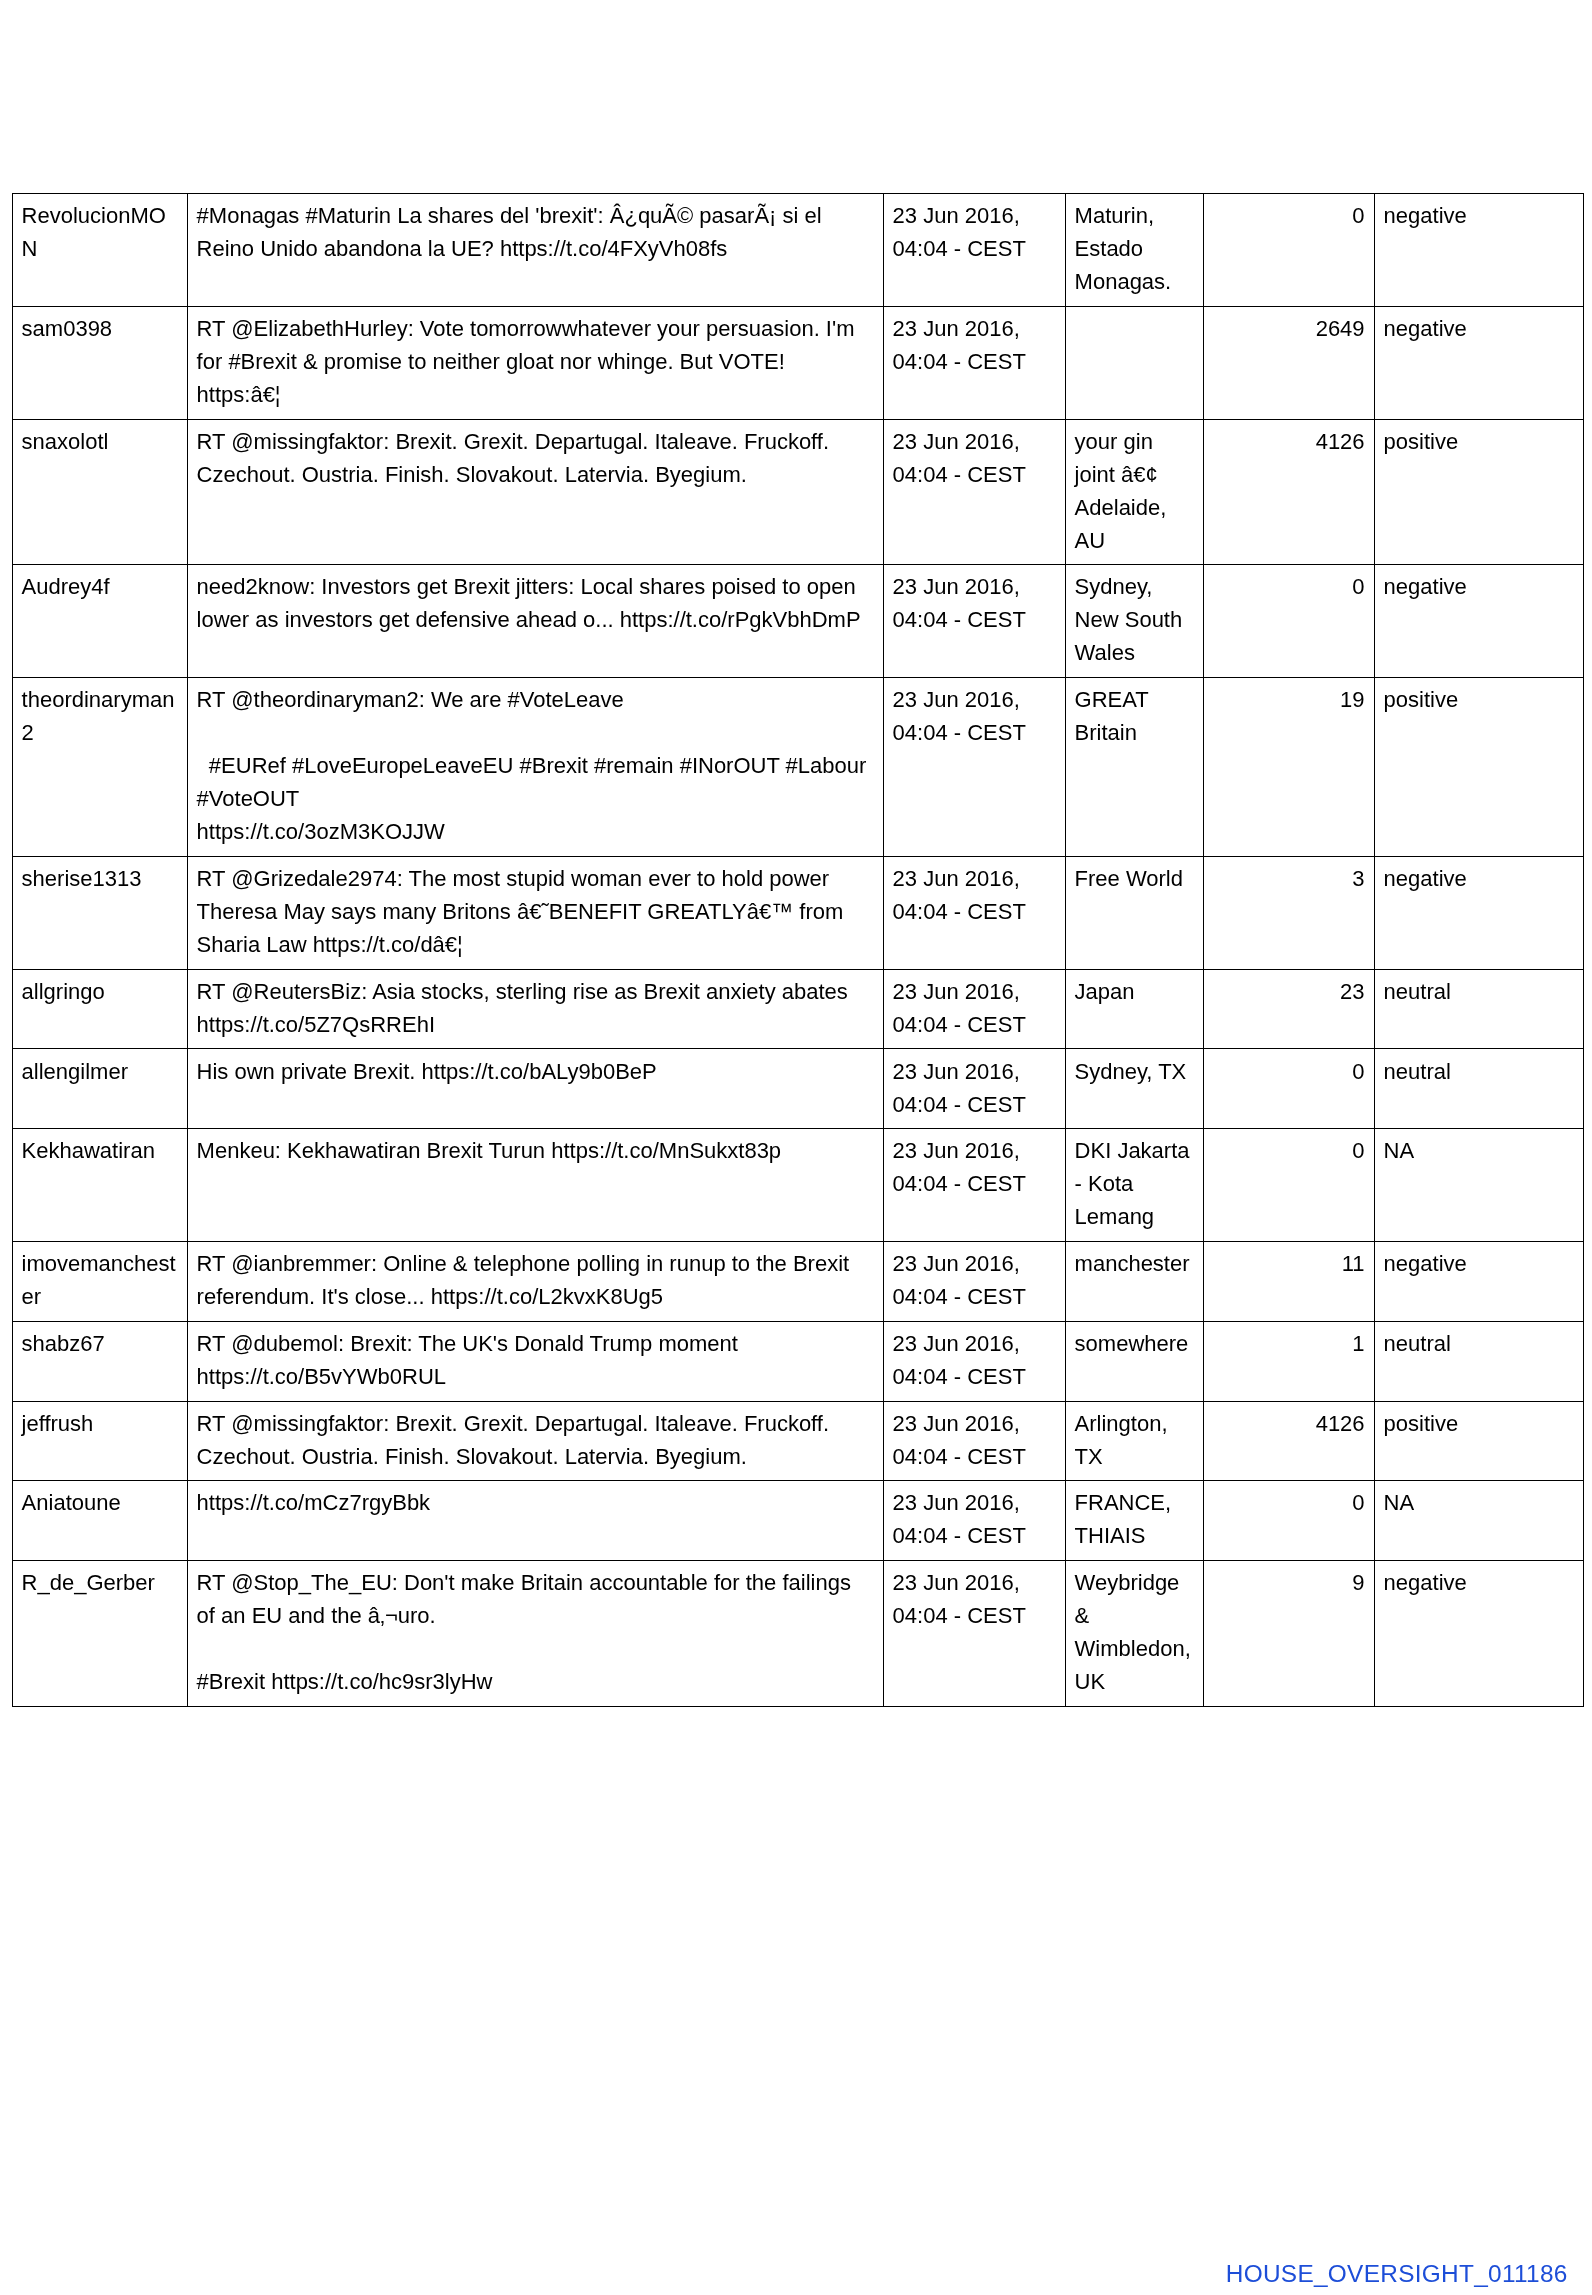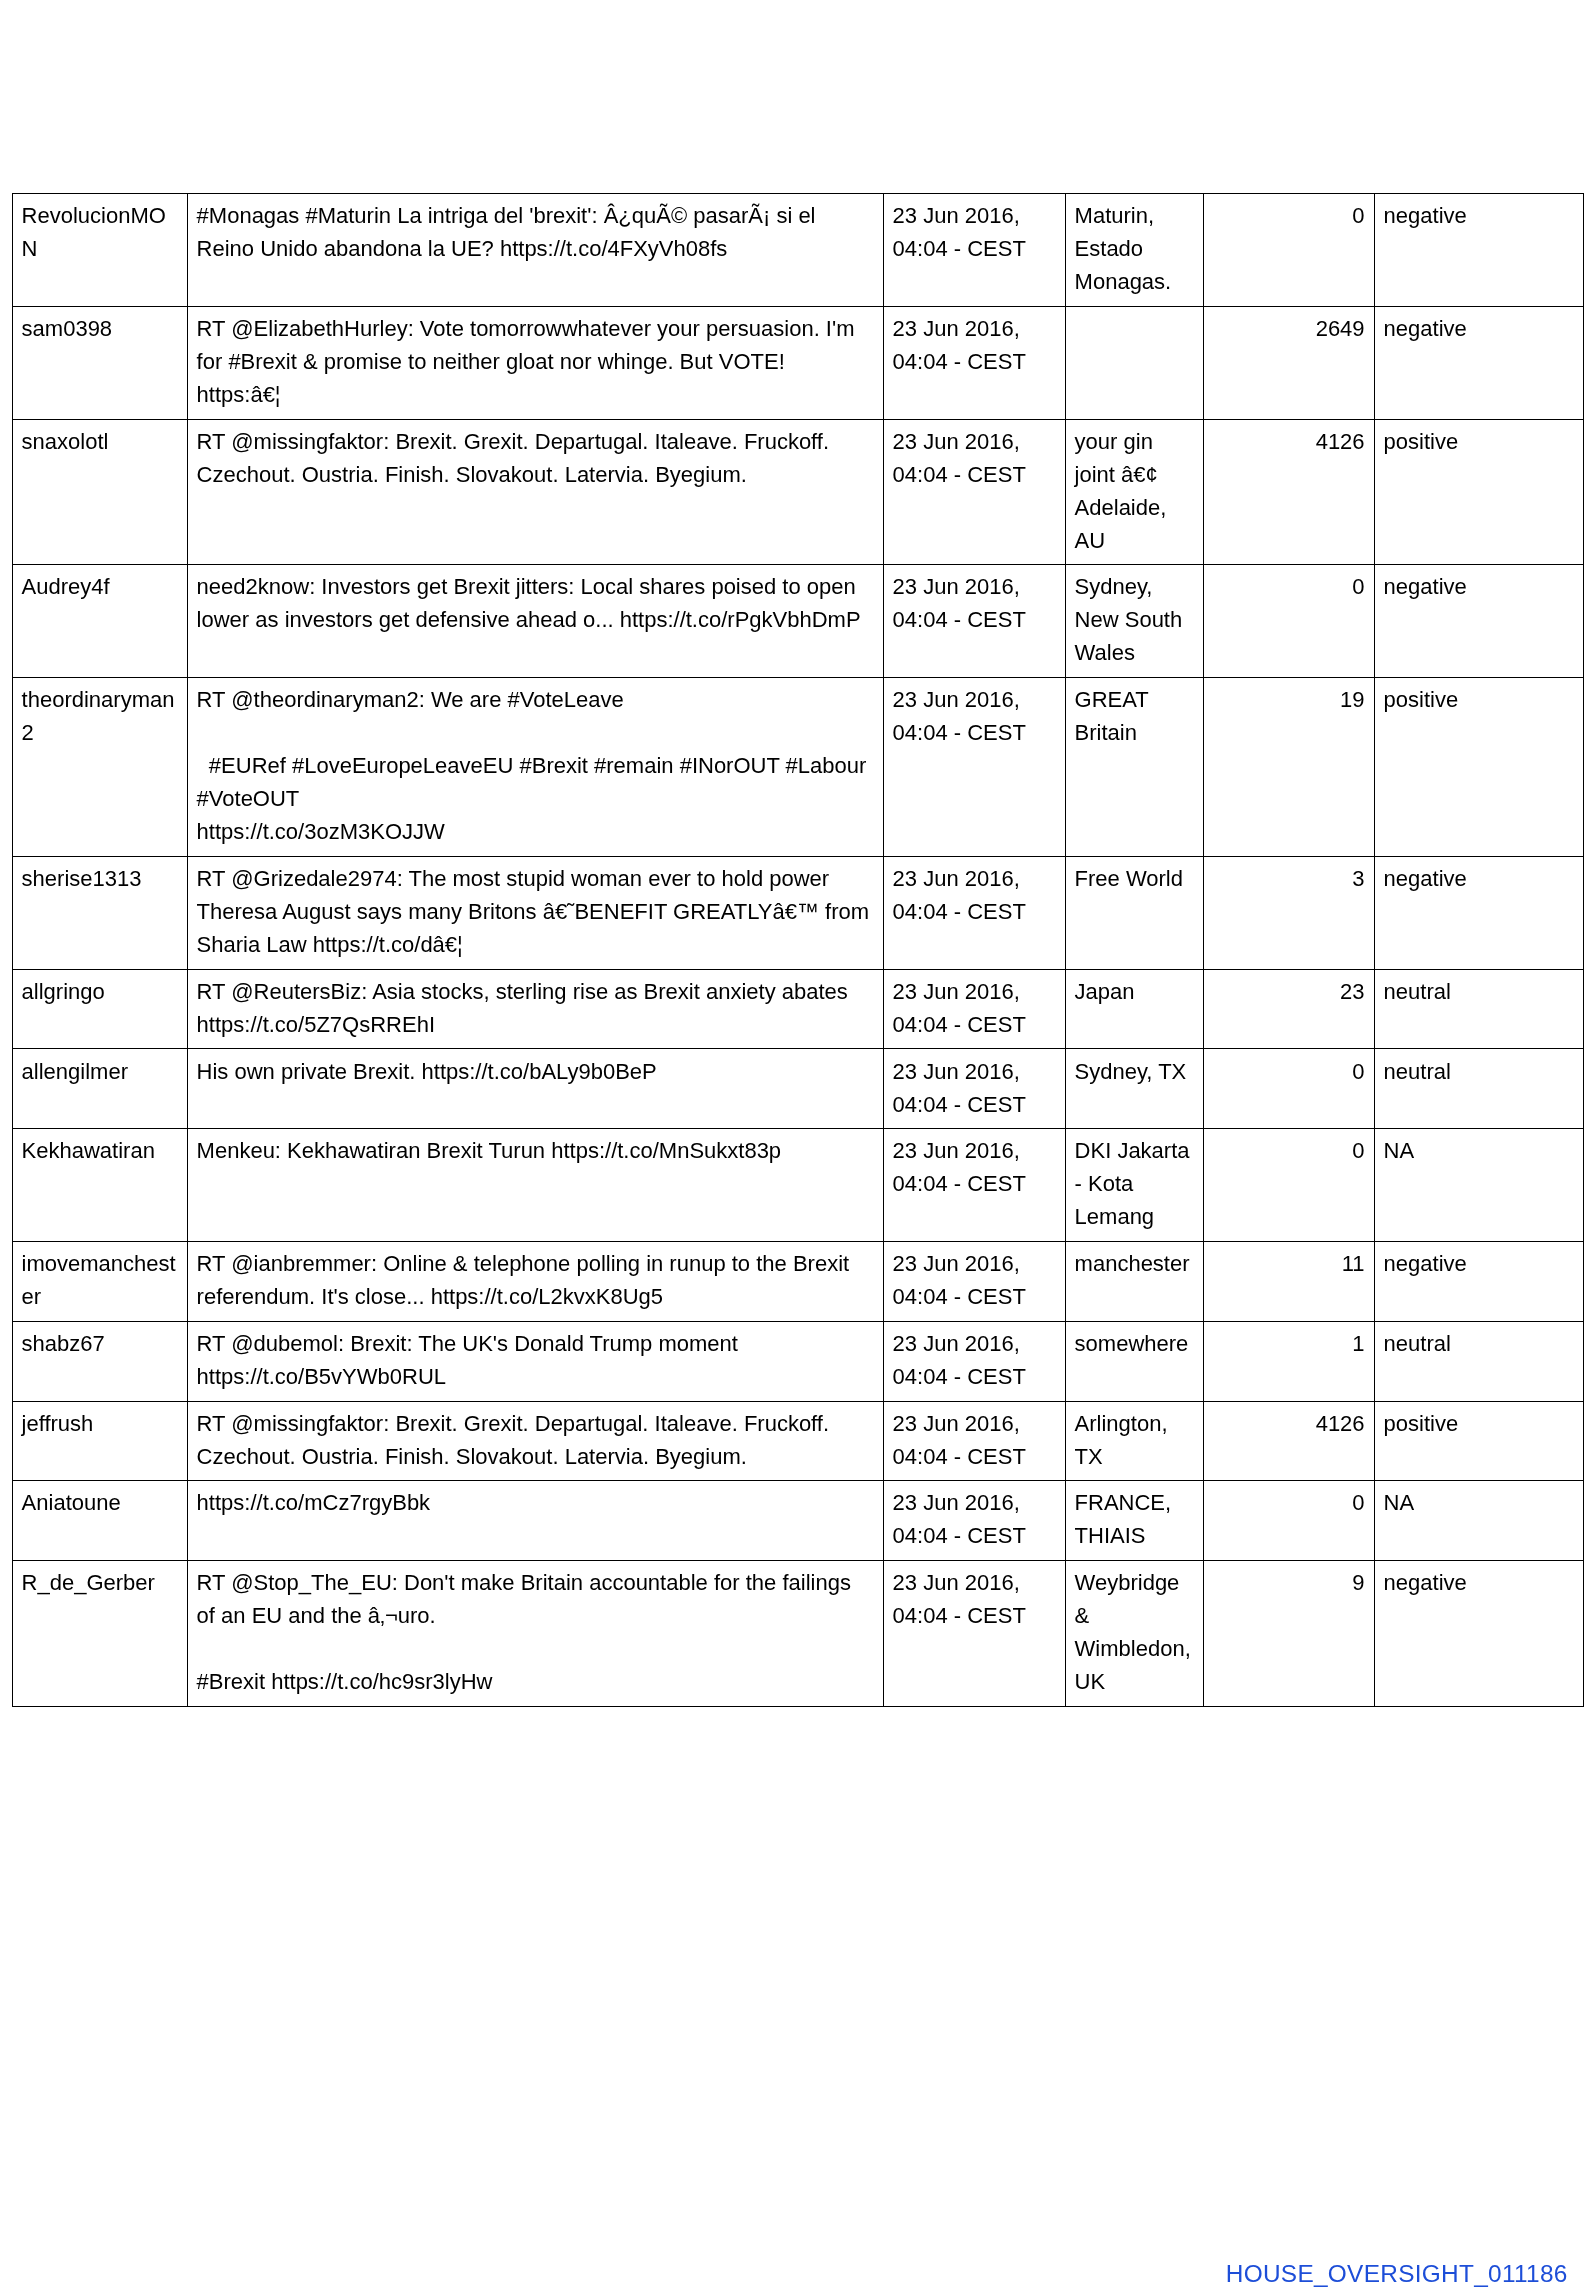--- a/index.html
+++ b/index.html
@@ -52,21 +52,21 @@
       <col style="width:175px">
       <col style="width:696px">
       <col style="width:182px">
       <col style="width:138px">
       <col style="width:171px">
       <col style="width:209px">
     </colgroup>
     <tbody>
   <tr>
     <td class="user-col">RevolucionMON</td>
-    <td class="tweet-col">#Monagas #Maturin La intriga del 'brexit': Â¿quÃ© pasarÃ¡ si el Reino Unido abandona la UE? https://t.co/4FXyVh08fs</td>
+    <td class="tweet-col">#Monagas #Maturin La shares del 'brexit': Â¿quÃ© pasarÃ¡ si el Reino Unido abandona la UE? https://t.co/4FXyVh08fs</td>
     <td class="date-col">23 Jun 2016, 04:04 - CEST</td>
     <td class="loc-col">Maturin, Estado Monagas.</td>
     <td class="count-col">0</td>
     <td class="sent-col">negative</td>
   </tr>
 
   <tr>
     <td class="user-col">sam0398</td>
     <td class="tweet-col">RT @ElizabethHurley: Vote tomorrowwhatever your persuasion. I'm for #Brexit &amp; promise to neither gloat nor whinge. But VOTE!  https:â€¦</td>
     <td class="date-col">23 Jun 2016, 04:04 - CEST</td>
@@ -100,21 +100,21 @@
   #EURef #LoveEuropeLeaveEU #Brexit #remain #INorOUT #Labour #VoteOUT
 https://t.co/3ozM3KOJJW</td>
     <td class="date-col">23 Jun 2016, 04:04 - CEST</td>
     <td class="loc-col">GREAT Britain</td>
     <td class="count-col">19</td>
     <td class="sent-col">positive</td>
   </tr>
 
   <tr>
     <td class="user-col">sherise1313</td>
-    <td class="tweet-col">RT @Grizedale2974: The most stupid woman ever to hold power Theresa August says many Britons â€˜BENEFIT GREATLYâ€™ from Sharia Law https://t.co/dâ€¦</td>
+    <td class="tweet-col">RT @Grizedale2974: The most stupid woman ever to hold power Theresa May says many Britons â€˜BENEFIT GREATLYâ€™ from Sharia Law https://t.co/dâ€¦</td>
     <td class="date-col">23 Jun 2016, 04:04 - CEST</td>
     <td class="loc-col">Free World</td>
     <td class="count-col">3</td>
     <td class="sent-col">negative</td>
   </tr>
 
   <tr>
     <td class="user-col">allgringo</td>
     <td class="tweet-col">RT @ReutersBiz: Asia stocks, sterling rise as Brexit anxiety abates https://t.co/5Z7QsRREhI</td>
     <td class="date-col">23 Jun 2016, 04:04 - CEST</td>

